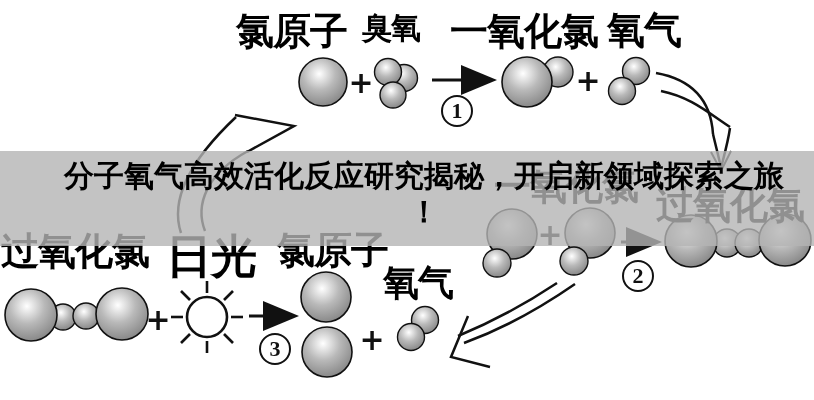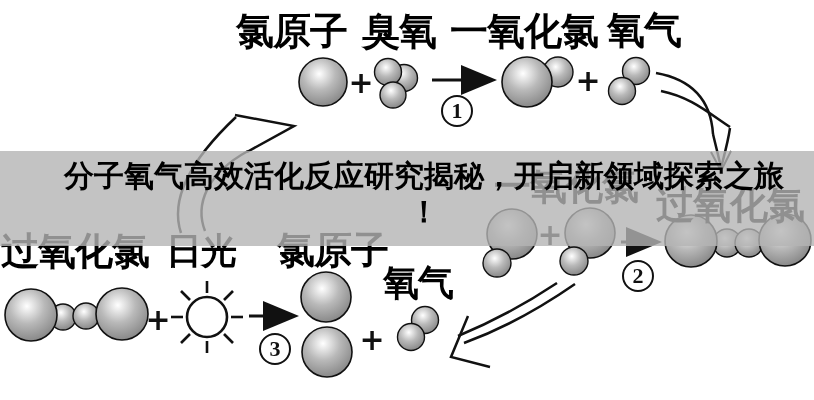--- a/index.html
+++ b/index.html
@@ -134,29 +134,29 @@
     </g>
     <g>
       <circle cx="425" cy="320" r="13.5" fill="url(#ball)" stroke="#111" stroke-width="1.4"></circle>
       <circle cx="411" cy="337" r="13.5" fill="url(#ball)" stroke="#111" stroke-width="1.4"></circle>
     </g>
   </svg>
 
   <div class="layer under">
 
     <div class="lbl" style="left:236px;top:12px;font-size:38px;">氯原子</div>
-    <div class="lbl" style="left:362px;top:12px;font-size:38px;">臭氧</div>
+    <div class="lbl" style="left:362px;top:12px;font-size:30px;">臭氧</div>
     <div class="lbl" style="left:450px;top:12px;font-size:38px;">一氧化氯</div>
     <div class="lbl" style="left:607px;top:11px;font-size:38px;">氧气</div>
 
     <div class="lbl" style="left:494px;top:168px;font-size:37px;">一氧化氯</div>
     <div class="lbl" style="left:656px;top:186px;font-size:38px;">过氧化氯</div>
 
     <div class="lbl" style="left:1px;top:232px;font-size:38px;">过氧化氯</div>
-    <div class="lbl" style="left:166px;top:233px;font-size:36px;text-align:right;">日光</div>
+    <div class="lbl" style="left:166px;top:233px;font-size:46px;text-align:right;">日光</div>
     <div class="lbl" style="left:277px;top:231px;font-size:38px;">氯原子</div>
     <div class="lbl" style="left:383px;top:265px;font-size:36px;">氧气</div>
 
     <div class="plus" style="left:346px;top:67px;">+</div>
     <div class="plus" style="left:573px;top:65px;">+</div>
     <div class="plus" style="left:535px;top:219px;">+</div>
     <div class="plus" style="left:143px;top:304px;">+</div>
     <div class="plus" style="left:357px;top:324px;">+</div>
 
     <div class="circled" style="left:441px;top:95px;">1</div>

